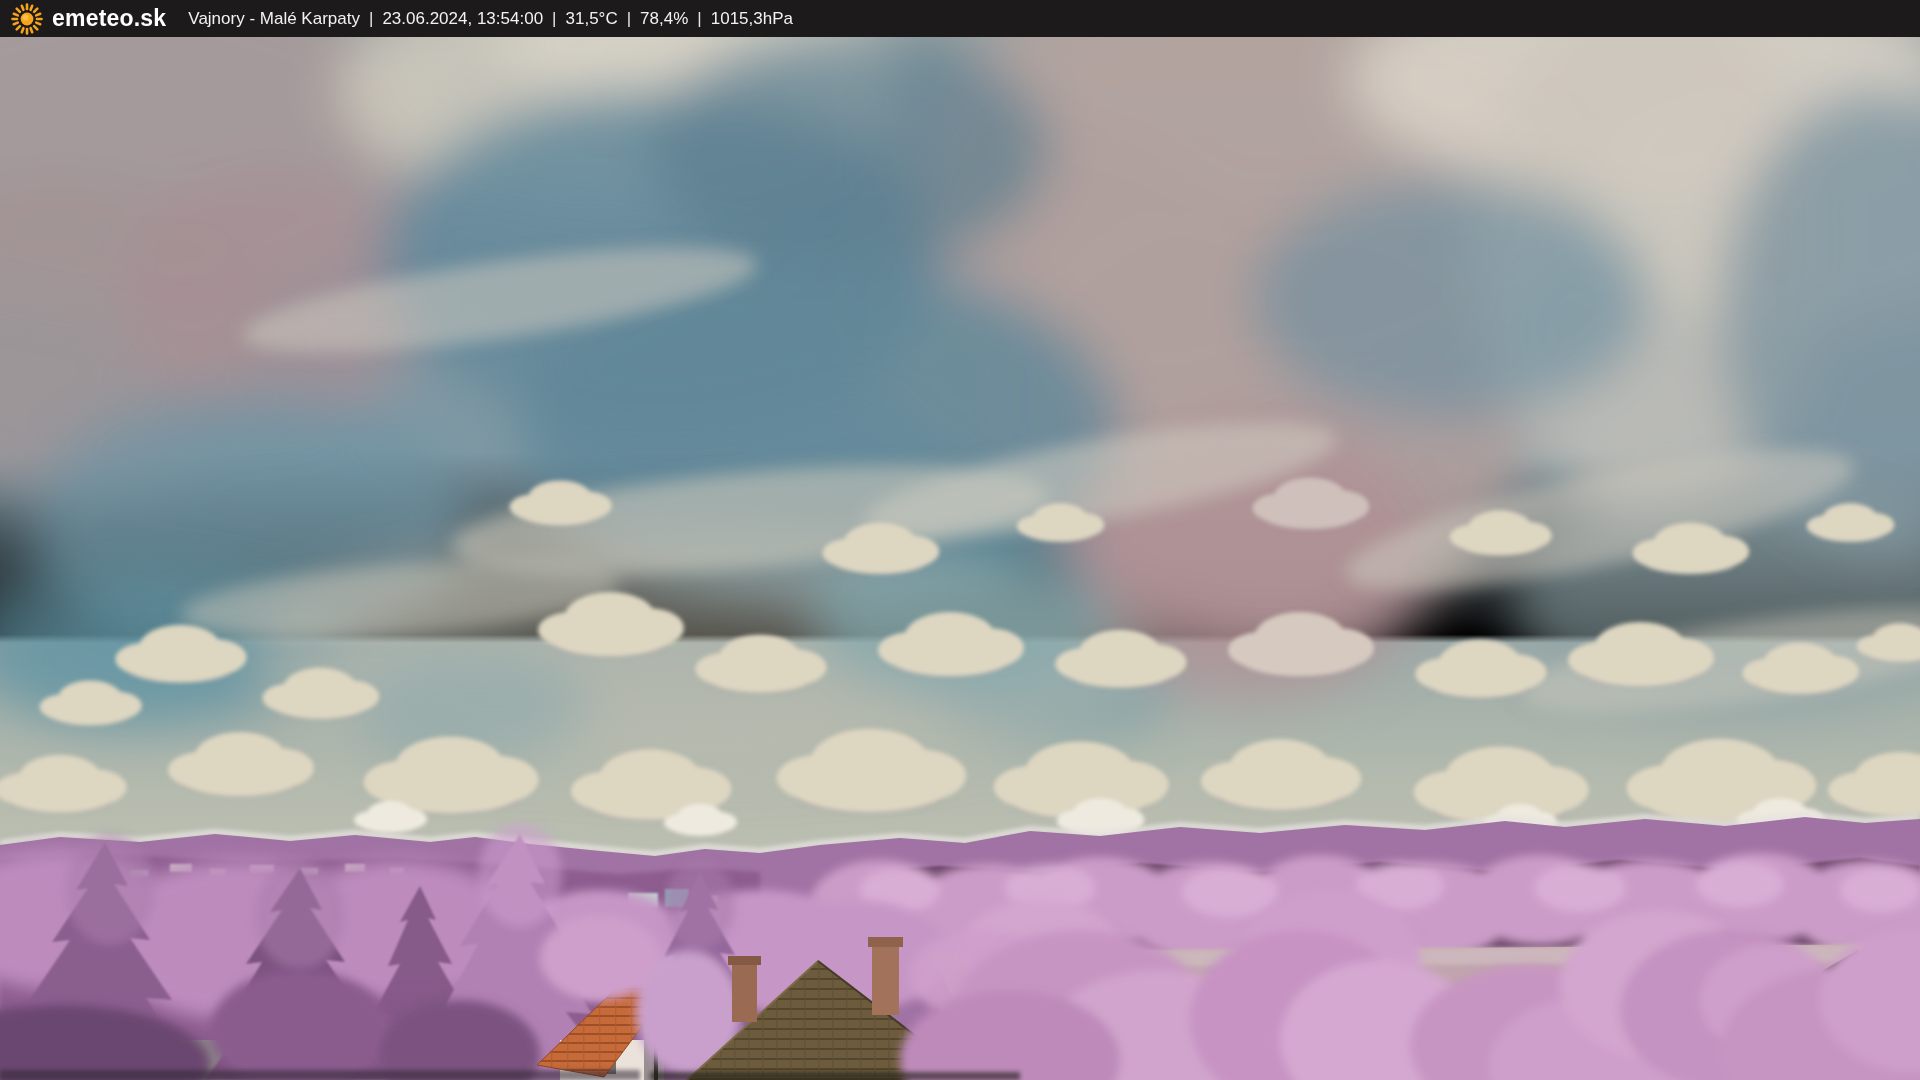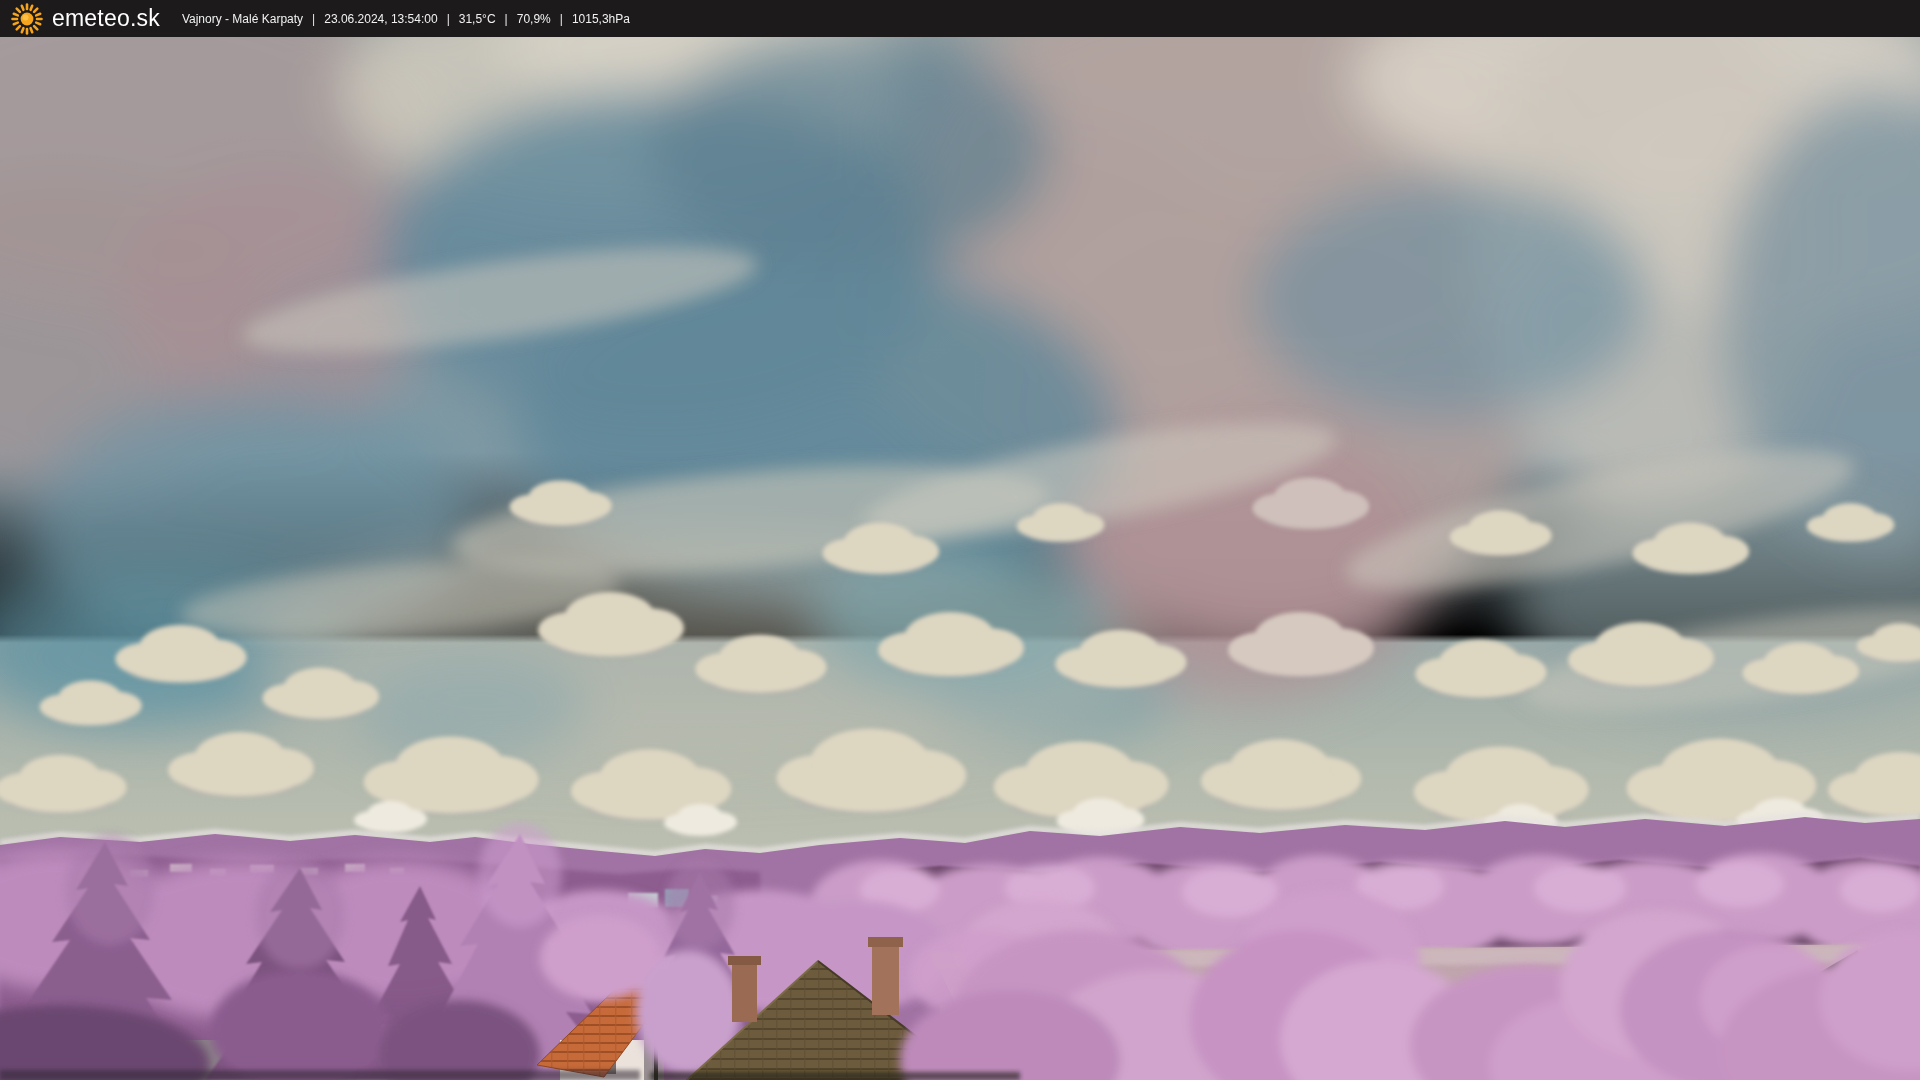--- a/index.html
+++ b/index.html
@@ -5,22 +5,22 @@
   html,body{margin:0;padding:0;}
   body{
     width:1920px;height:1080px;overflow:hidden;background:#000;
     font-family:"Liberation Sans","DejaVu Sans",sans-serif;
   }
   .header{
     height:37px;width:1920px;background:var(--header-bg,#1c1a1a);
     display:flex;align-items:center;color:var(--header-text,#ffffff);
   }
   .sunwrap{width:36px;height:32px;margin-left:9px;display:flex;align-items:center;justify-content:center;}
-  .brand{font-size:23px;font-weight:normal;letter-spacing:.2px;margin-left:7px;white-space:nowrap;}
-  .info{font-size:12px;margin-left:22px;color:#f2f2f2;display:flex;align-items:center;white-space:nowrap;}
+  .brand{font-size:23px;font-weight:bold;letter-spacing:.2px;margin-left:7px;white-space:nowrap;}
+  .info{font-size:17px;margin-left:22px;color:#f2f2f2;display:flex;align-items:center;white-space:nowrap;}
   .info .sep{margin:0 9px;opacity:.95;}
   .photo{position:relative;width:1920px;height:1043px;background:#8fa0a3;}
   .photo svg{display:block;}
 </style>
 </head>
 <body>
 
 <div class="header">
   <div class="sunwrap">
     <svg width="32" height="32" viewBox="-16 -16 32 32" aria-hidden="true">
@@ -47,21 +47,21 @@
     </svg>
   </div>
   <div class="brand">emeteo.sk</div>
   <div class="info">
     <span>Vajnory - Malé Karpaty</span>
     <span class="sep">|</span>
     <span>23.06.2024, 13:54:00</span>
     <span class="sep">|</span>
     <span>31,5°C</span>
     <span class="sep">|</span>
-    <span>70,9%</span>
+    <span>78,4%</span>
     <span class="sep">|</span>
     <span>1015,3hPa</span>
   </div>
 </div>
 
 <div class="photo">
 <svg width="1920" height="1043" viewBox="0 0 1920 1043" preserveAspectRatio="none">
   <defs>
     <linearGradient id="skyGrad" x1="0" y1="0" x2="0" y2="1">
       <stop offset="0" stop-color="#99a2a2"></stop>

